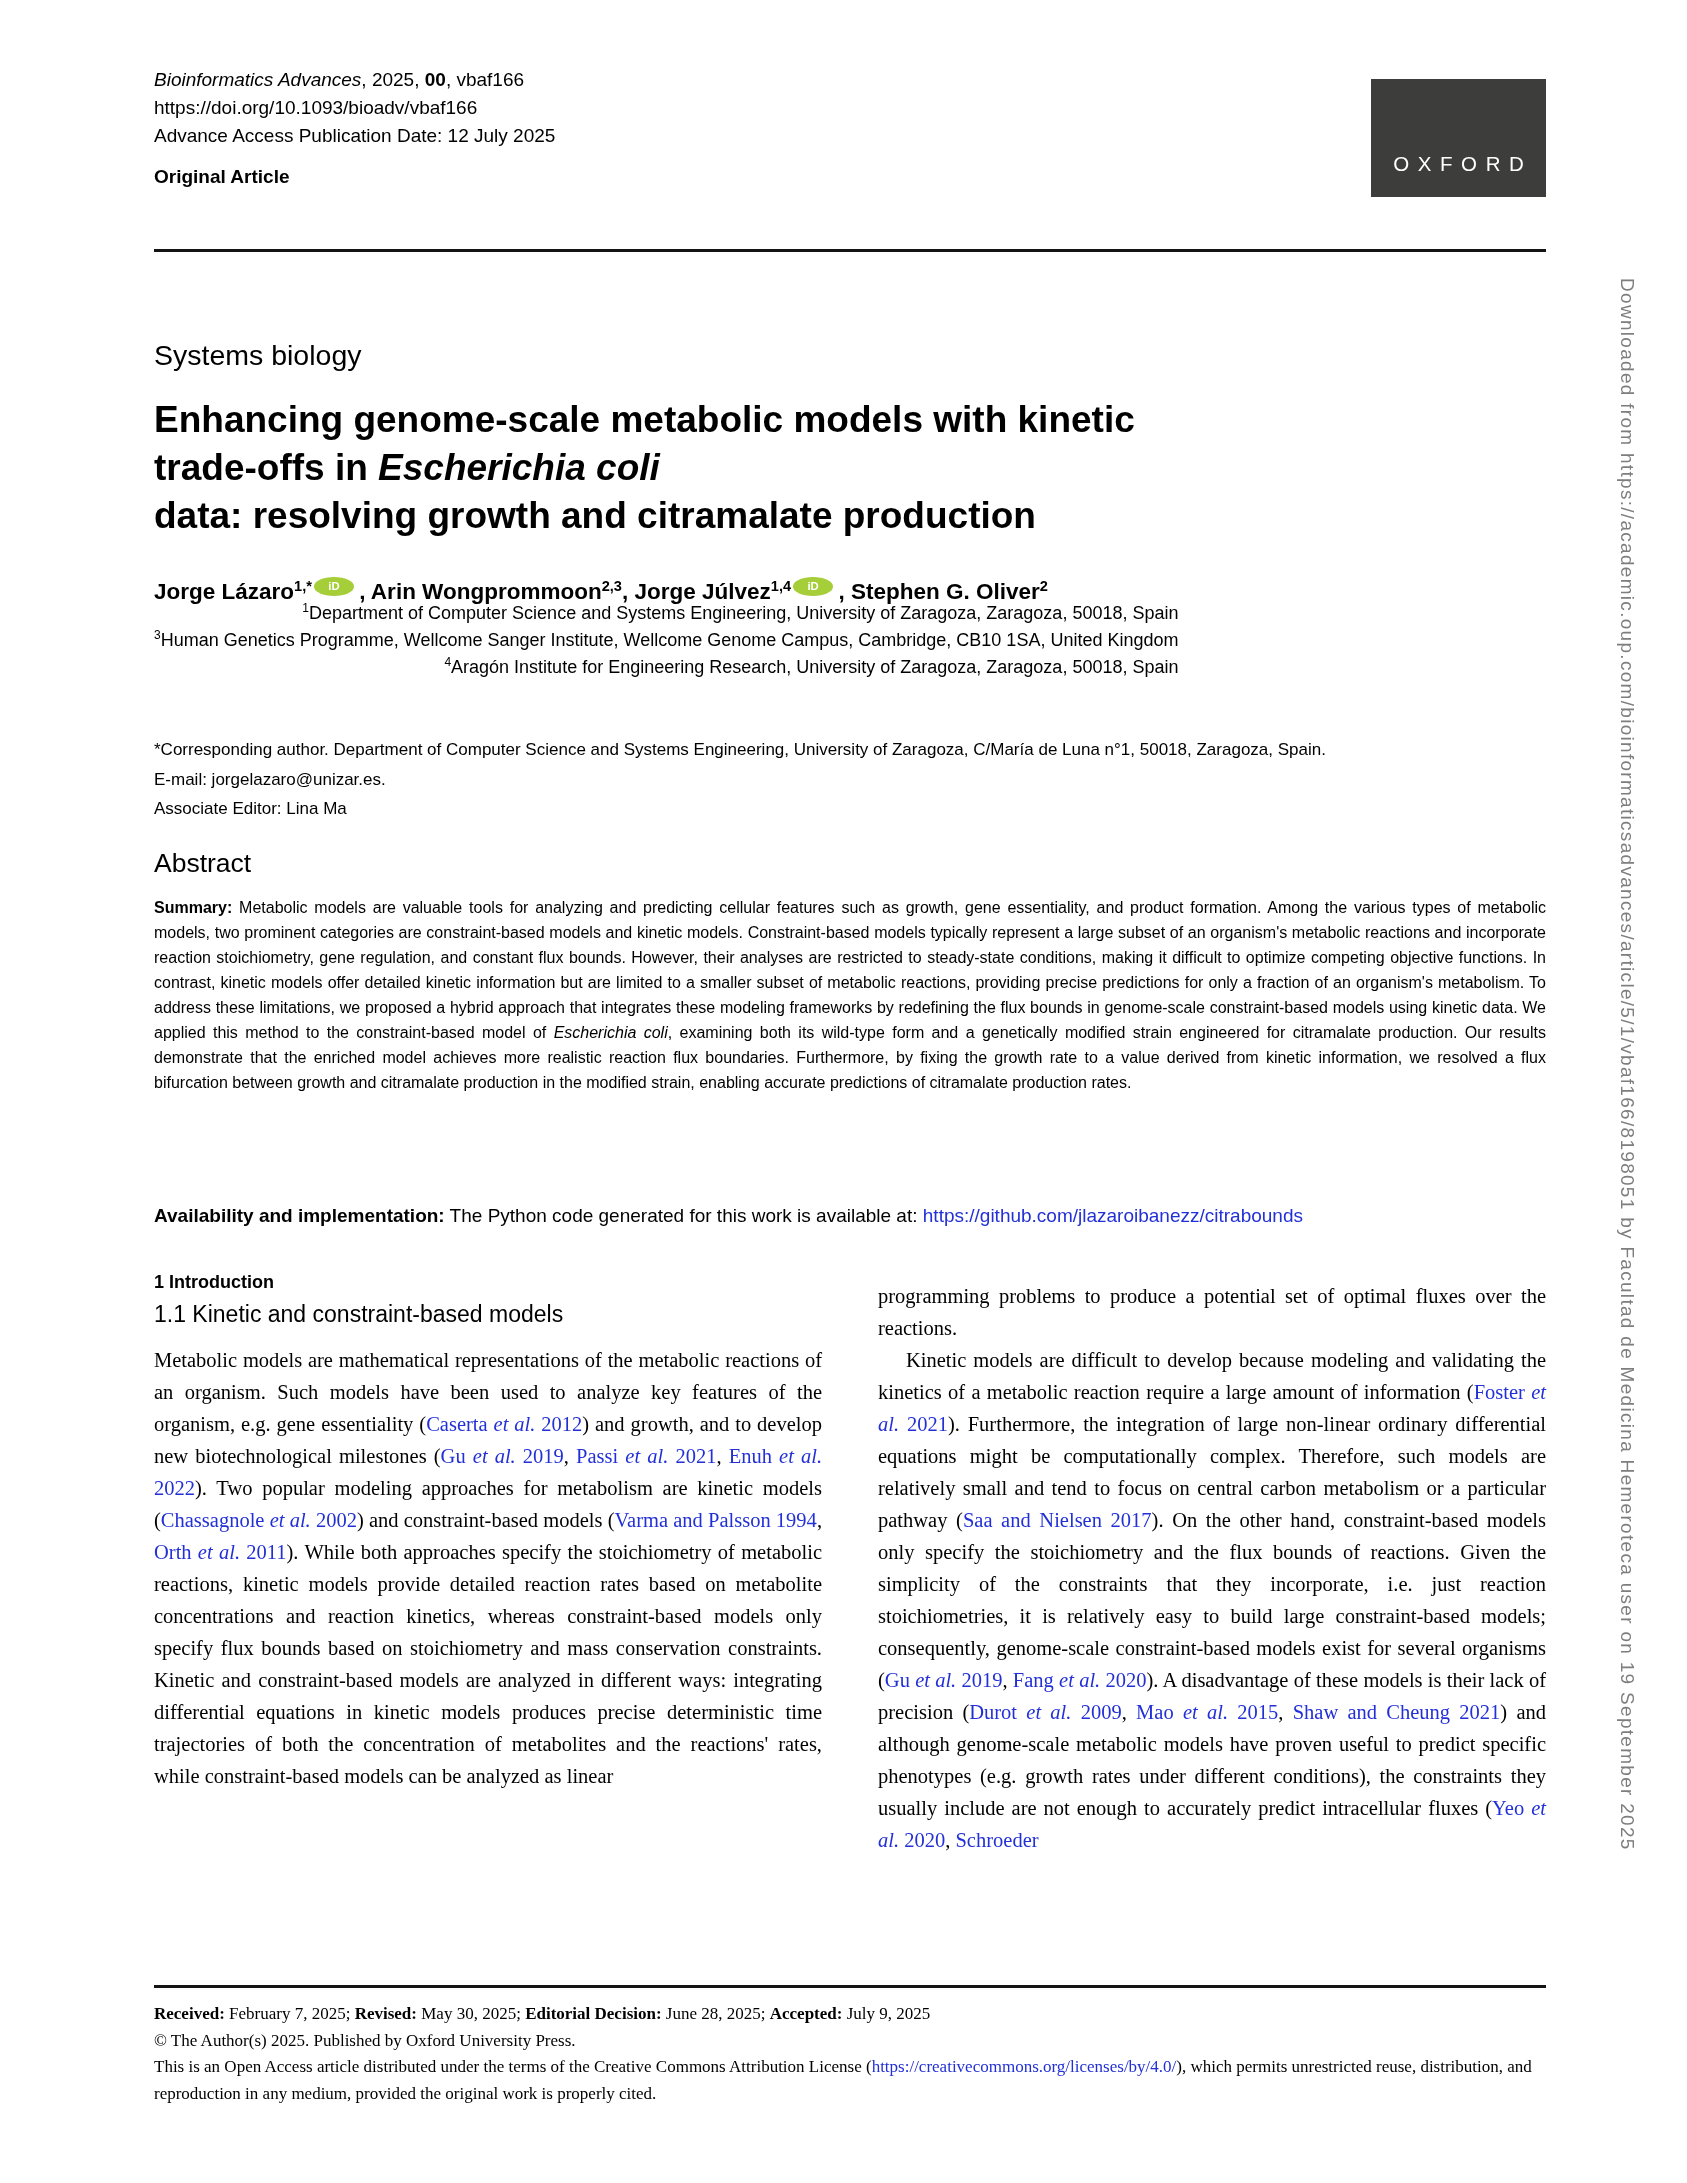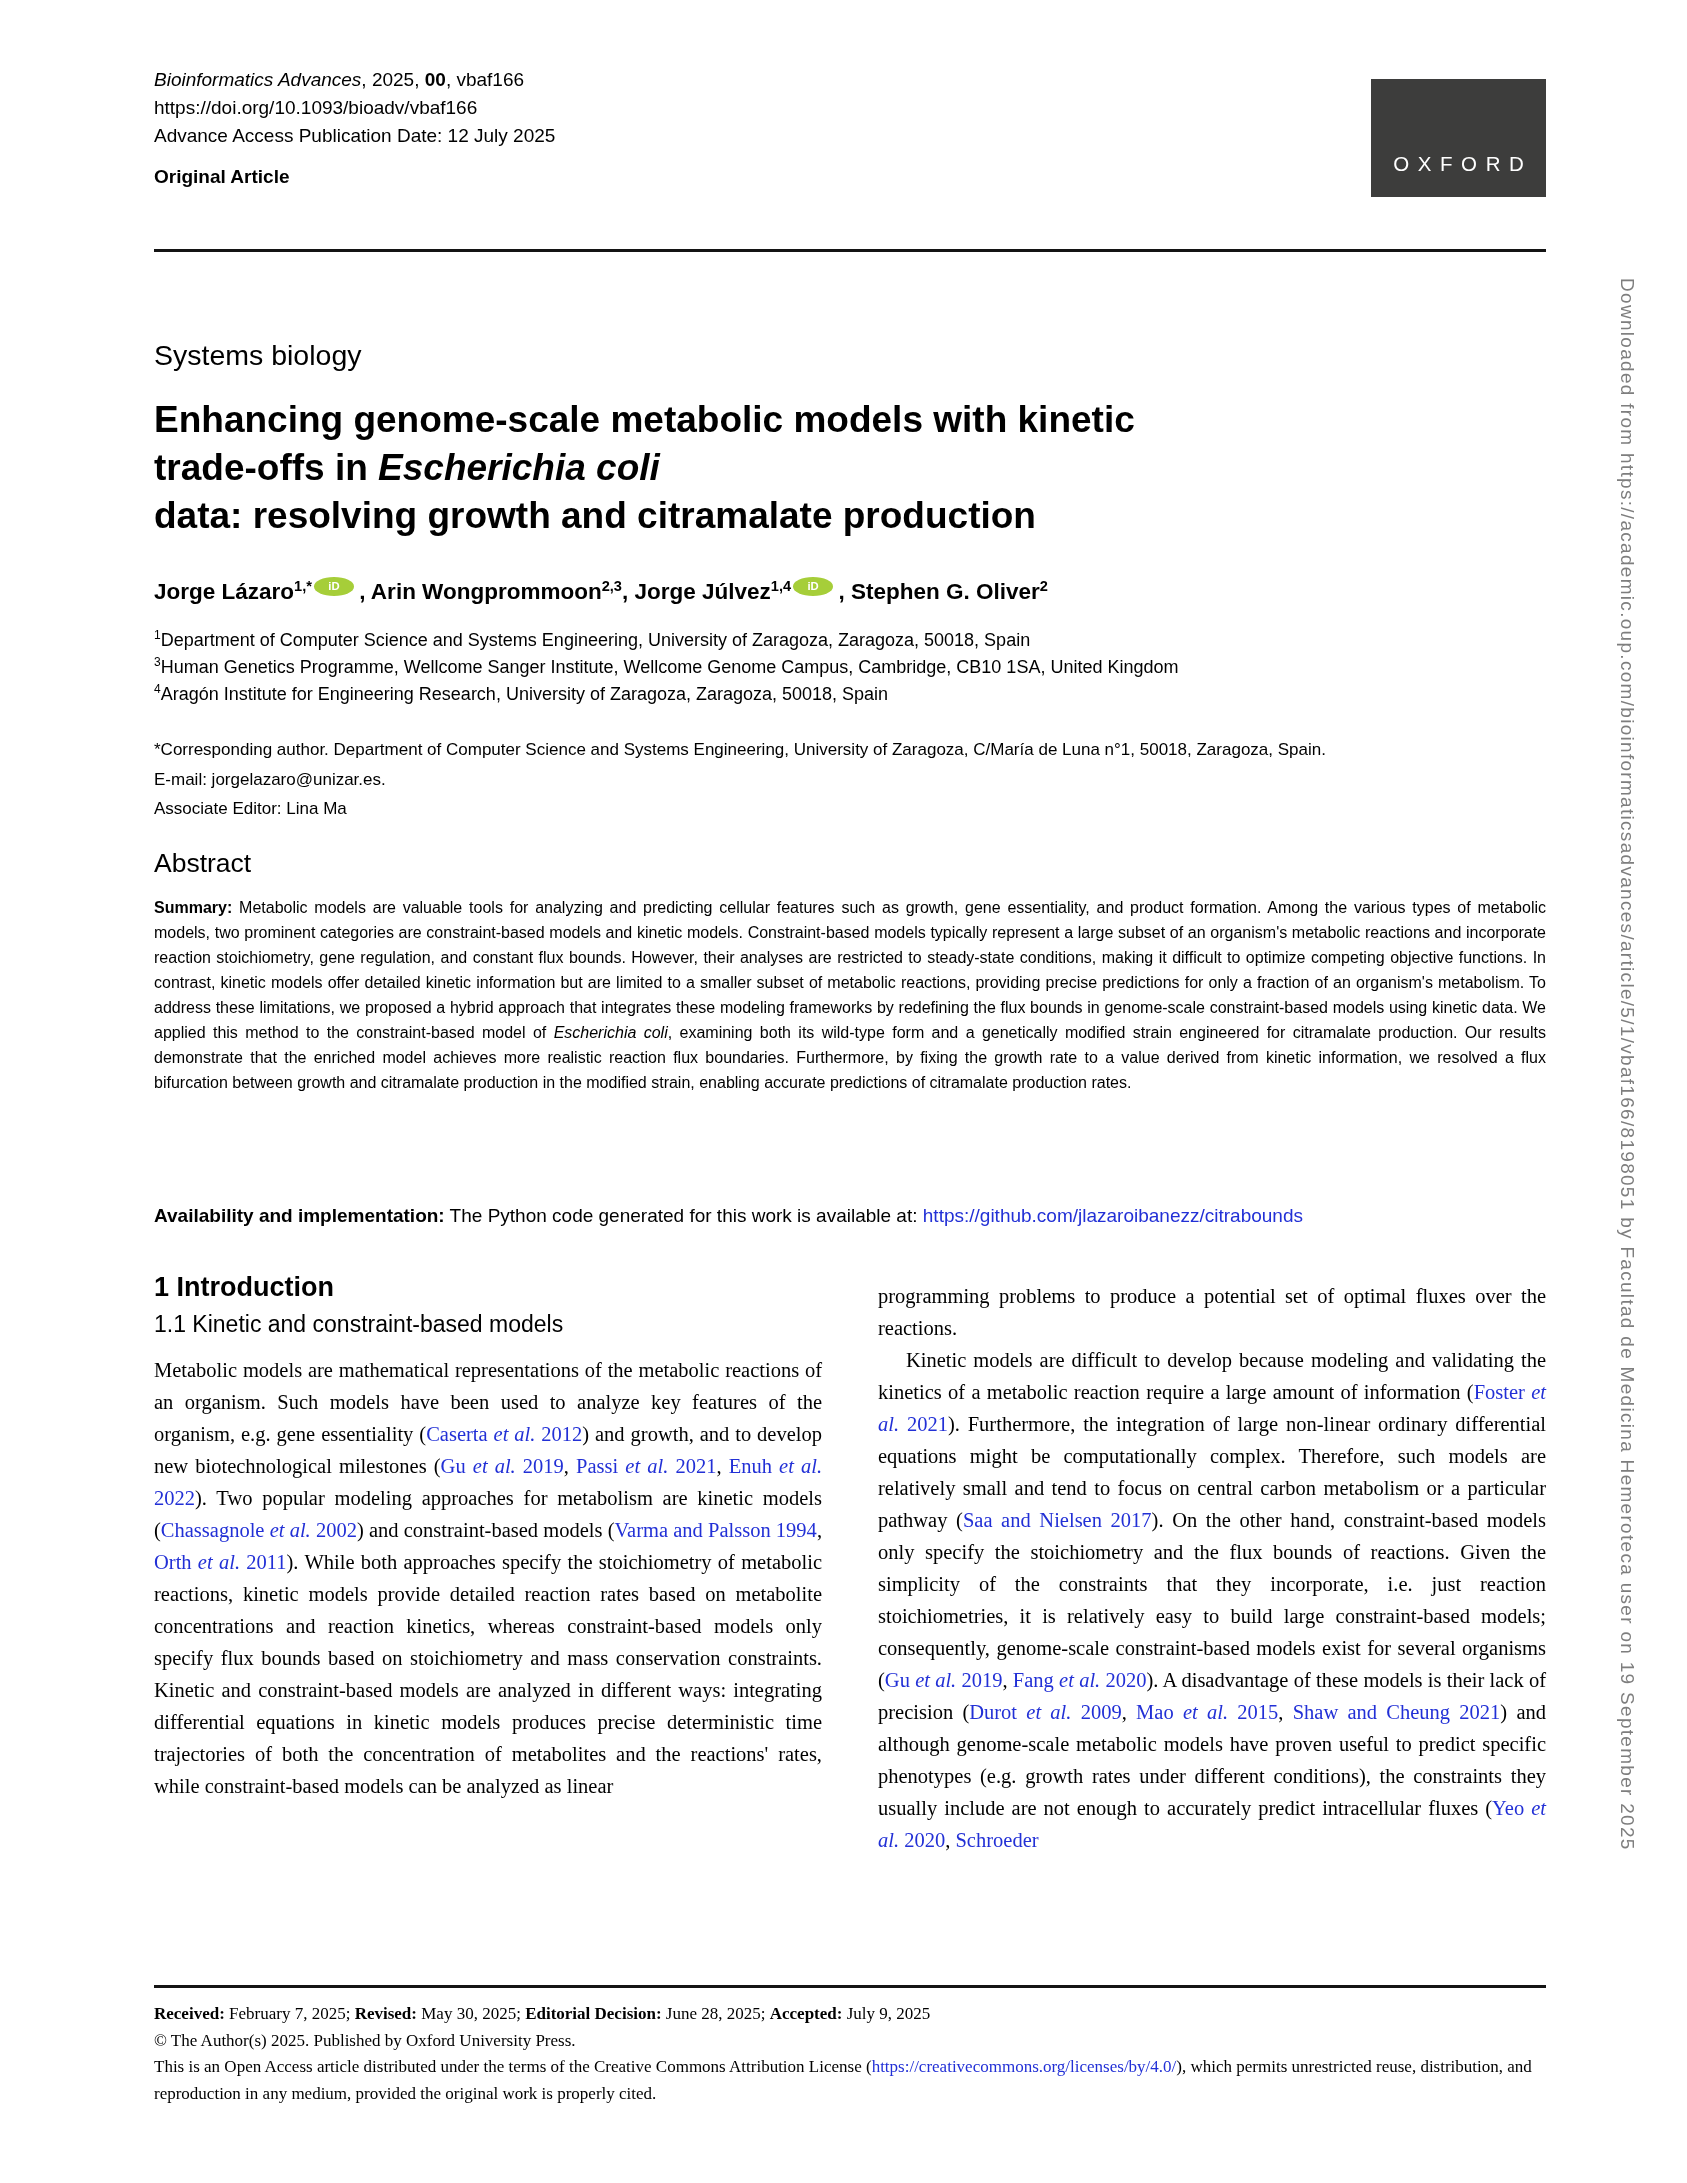--- a/index.html
+++ b/index.html
@@ -28,35 +28,35 @@
 
   .rule-top{position:absolute;left:154px;top:249px;width:1392px;height:3.3px;background:#141414;}
 
   .section-label{position:absolute;left:154px;top:339px;font-size:28.5px;font-weight:400;}
 
   .title{position:absolute;left:154px;top:396px;font-size:37px;font-weight:bold;line-height:48px;margin:0;white-space:nowrap;}
 
   .authors{position:absolute;left:154px;top:577px;font-size:22.5px;font-weight:bold;white-space:nowrap;}
   .authors sup{font-size:14.6px;}
 
-  .affils{position:absolute;left:154px;top:627px;font-size:18px;line-height:27px;}
+  .affils{position:absolute;left:154px;top:600px;font-size:18px;line-height:27px;text-align:right;}
   .affils sup{font-size:12px;}
 
   .correspond{position:absolute;left:154px;top:735px;font-size:17px;line-height:30px;}
   .editor{position:absolute;left:154px;top:799px;font-size:17px;}
 
   .abstract-head{position:absolute;left:154px;top:848px;font-size:26.5px;font-weight:normal;margin:0;}
   .abstract-body{position:absolute;left:154px;top:895px;width:1392px;margin:0;
     font-size:16px;line-height:25px;text-align:justify;}
   .availability{position:absolute;left:154px;top:1203px;width:1392px;margin:0;font-size:19px;line-height:25px;}
 
   
   .columns{position:absolute;left:154px;top:1272px;width:1392px;display:flex;gap:56px;}
   .col{width:668px;}
-  .intro-h2{font-size:27px;font-weight:bold;margin:0 0 8px 0;}
+  .intro-h2{font-size:18px;font-weight:bold;margin:0 0 8px 0;}
   .intro-h3{font-size:23px;font-weight:400;margin:0 0 16px 0;}
   .body-text{font-family:Liberation Serif, serif;font-size:20.5px;line-height:32px;text-align:justify;margin:0;}
   .indent{text-indent:28px;}
   .col-right{padding-top:8px;}
 
   
   .footer-rule{position:absolute;left:154px;top:1985px;width:1392px;height:3.3px;background:#141414;}
   .footer{position:absolute;left:154px;top:2001px;width:1392px;
     font-family:"Liberation Serif",serif;font-size:17px;line-height:26.5px;}
 

